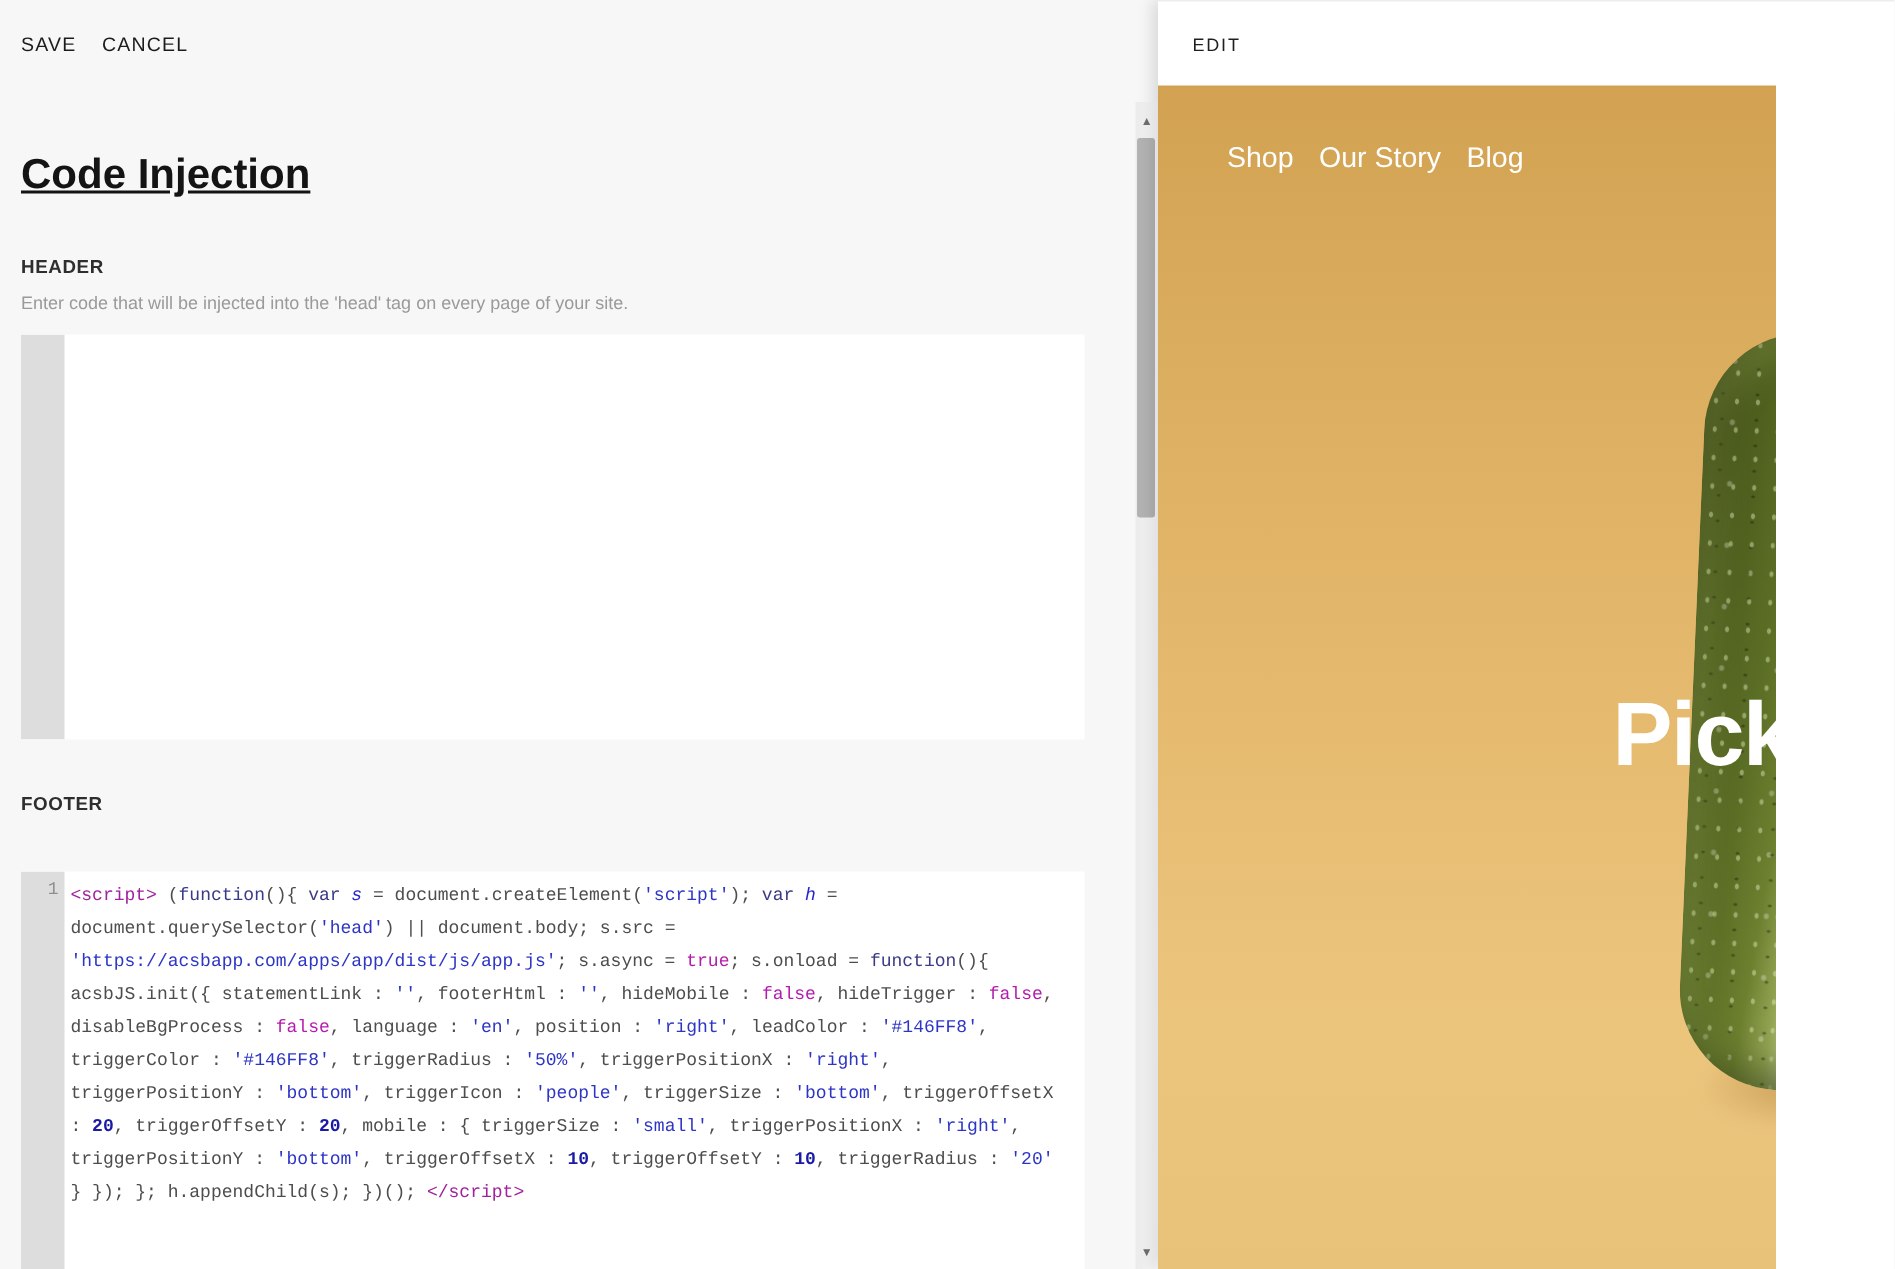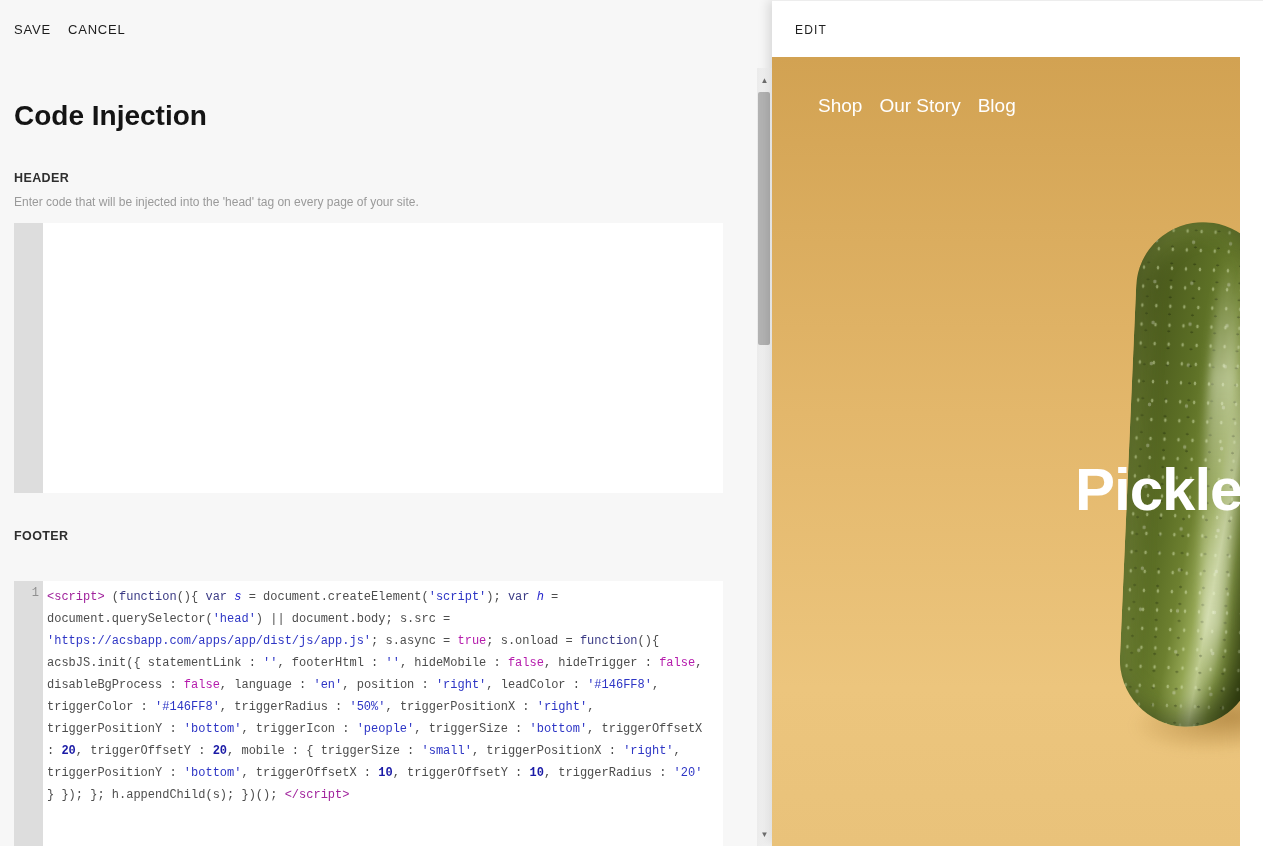--- a/index.html
+++ b/index.html
@@ -5,21 +5,21 @@
   * { margin:0; padding:0; box-sizing:border-box; }
   html,body { width:1263px; height:846px; overflow:hidden; background:#f7f7f7;
               font-family:"Liberation Sans", sans-serif; }
 
   
   .left-panel { position:absolute; left:0; top:0; width:757px; height:846px; background:#f7f7f7;padding-left:20px; }
   .topbar-btn { position:absolute; top:22px; font-size:13px; letter-spacing:.8px; font-weight:500;
                 color:#1c1c1c; cursor:pointer; }
   .btn-save   { left:14px; }
   .btn-cancel { left:68px; }
-  .page-title { position:absolute; left:14px; top:100px; font-size:28px; font-weight:600; color:#141414; }
+  .page-title { position:absolute; left:14px; top:100px; font-size:28px; font-weight:600; color:#141414;text-decoration:underline; }
   .sec-label  { position:absolute; left:14px; font-size:12.5px; font-weight:600; letter-spacing:.4px; color:#2e2e2e; }
   .sec-desc   { position:absolute; left:14px; font-size:12px; color:#9a9a9a; }
   .lbl-header { top:171px; } .desc-header { top:195px; }
   .lbl-footer { top:529px; } .desc-footer { top:553px; }
 
   .code-editor { position:absolute; left:14px; width:709px; background:#ffffff; overflow:hidden; }
   .editor-header { top:223px; height:270px; }
   .editor-footer { top:581px; height:265px; }
   .gutter { position:absolute; left:0; top:0; width:29px; height:100%; background:#dddddd; }
   .line-no { position:absolute; top:5px; right:4px; font-family:"Liberation Mono", monospace;
@@ -45,21 +45,21 @@
   .sb-thumb { position:absolute; left:1px; top:24px; width:12px; height:253px;
               background:#b3b3b3; border-radius:2px; cursor:grab; }
 
   
   .right-panel { position:absolute; left:772px; top:0; width:491px; height:846px; background:#fff;
                  box-shadow:-4px 0 10px rgba(0,0,0,.12); overflow:hidden; }
   .edit-bar { position:absolute; left:0; top:0; width:100%; height:75px; background:#ffffff;
               border-top:1px solid #ededed; }
   .edit-label { position:absolute; left:23px; top:22px; font-size:12px; letter-spacing:1.2px;
                 font-weight:500; color:#1f1f1f; cursor:pointer; }
-  .preview { position:absolute; left:0; top:57px; width:468px; height:789px;
+  .preview { position:absolute; left:0; top:57px; width:412px; height:789px;
              background:linear-gradient(to bottom,#d2a252 0%,#e3b76b 45%,#ecc57d 80%,#e9c27a 100%);
              overflow:hidden; }
   .preview-nav { position:absolute; left:46px; top:38px; display:flex; gap:17px; }
   .nav-item { font-size:19px; color:#ffffff; font-weight:400; cursor:pointer; }
   .cart-circle { position:absolute; left:470px; top:39px; width:28px; height:28px;
                  border:4px solid #ffffff; border-radius:50%; cursor:pointer; }
 
   .pickle-shadow { position:absolute; left:358px; top:625px; width:200px; height:70px;
                    background:radial-gradient(ellipse at center, rgba(145,100,32,.55) 0%, rgba(145,100,32,0) 70%);
                    transform:rotate(-6deg); filter:blur(5px); }

